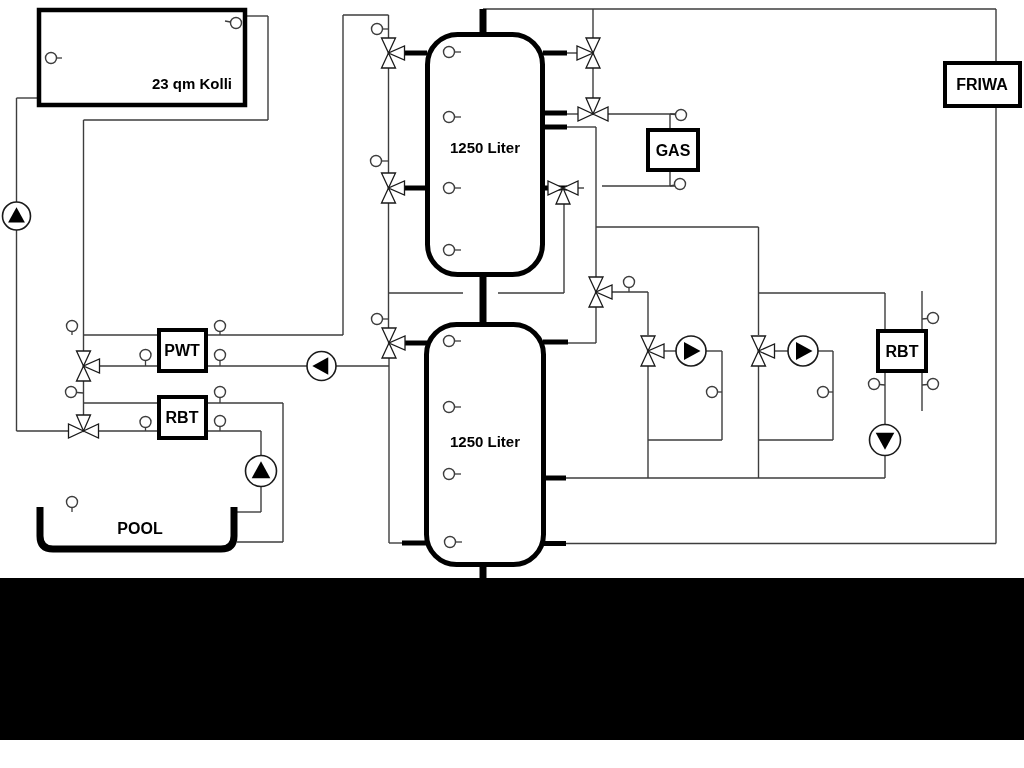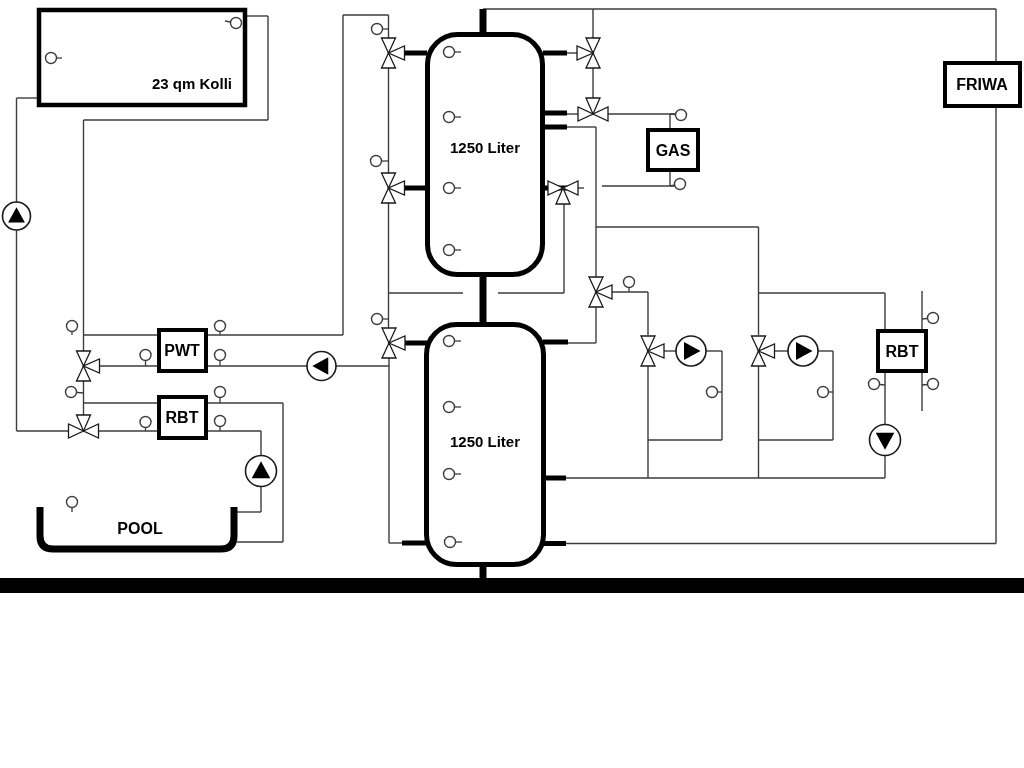--- a/index.html
+++ b/index.html
@@ -1,16 +1,16 @@
 <!DOCTYPE html>
 <html><head>
 <meta charset="utf-8">
 <style>
   html,body{margin:0;padding:0;background:#fff;}
-  .stage{position:relative;width:1024px;height:593px;overflow:hidden;background:#fff;}
+  .stage{position:relative;width:1024px;height:740px;overflow:hidden;background:#fff;}
   svg{display:block;}
   svg text{font-family:"Liberation Sans","DejaVu Sans",sans-serif;font-weight:bold;fill:#000;}
 </style>
 </head>
 <body>
 
 <div class="stage">
   <svg width="1024" height="768" viewBox="0 0 1024 768" xmlns="http://www.w3.org/2000/svg">
       <rect x="0" y="0" width="1024" height="768" fill="#ffffff"></rect>
       <line x1="247" y1="16" x2="268" y2="16" stroke="#3d3d3d" stroke-width="1.4"></line>

